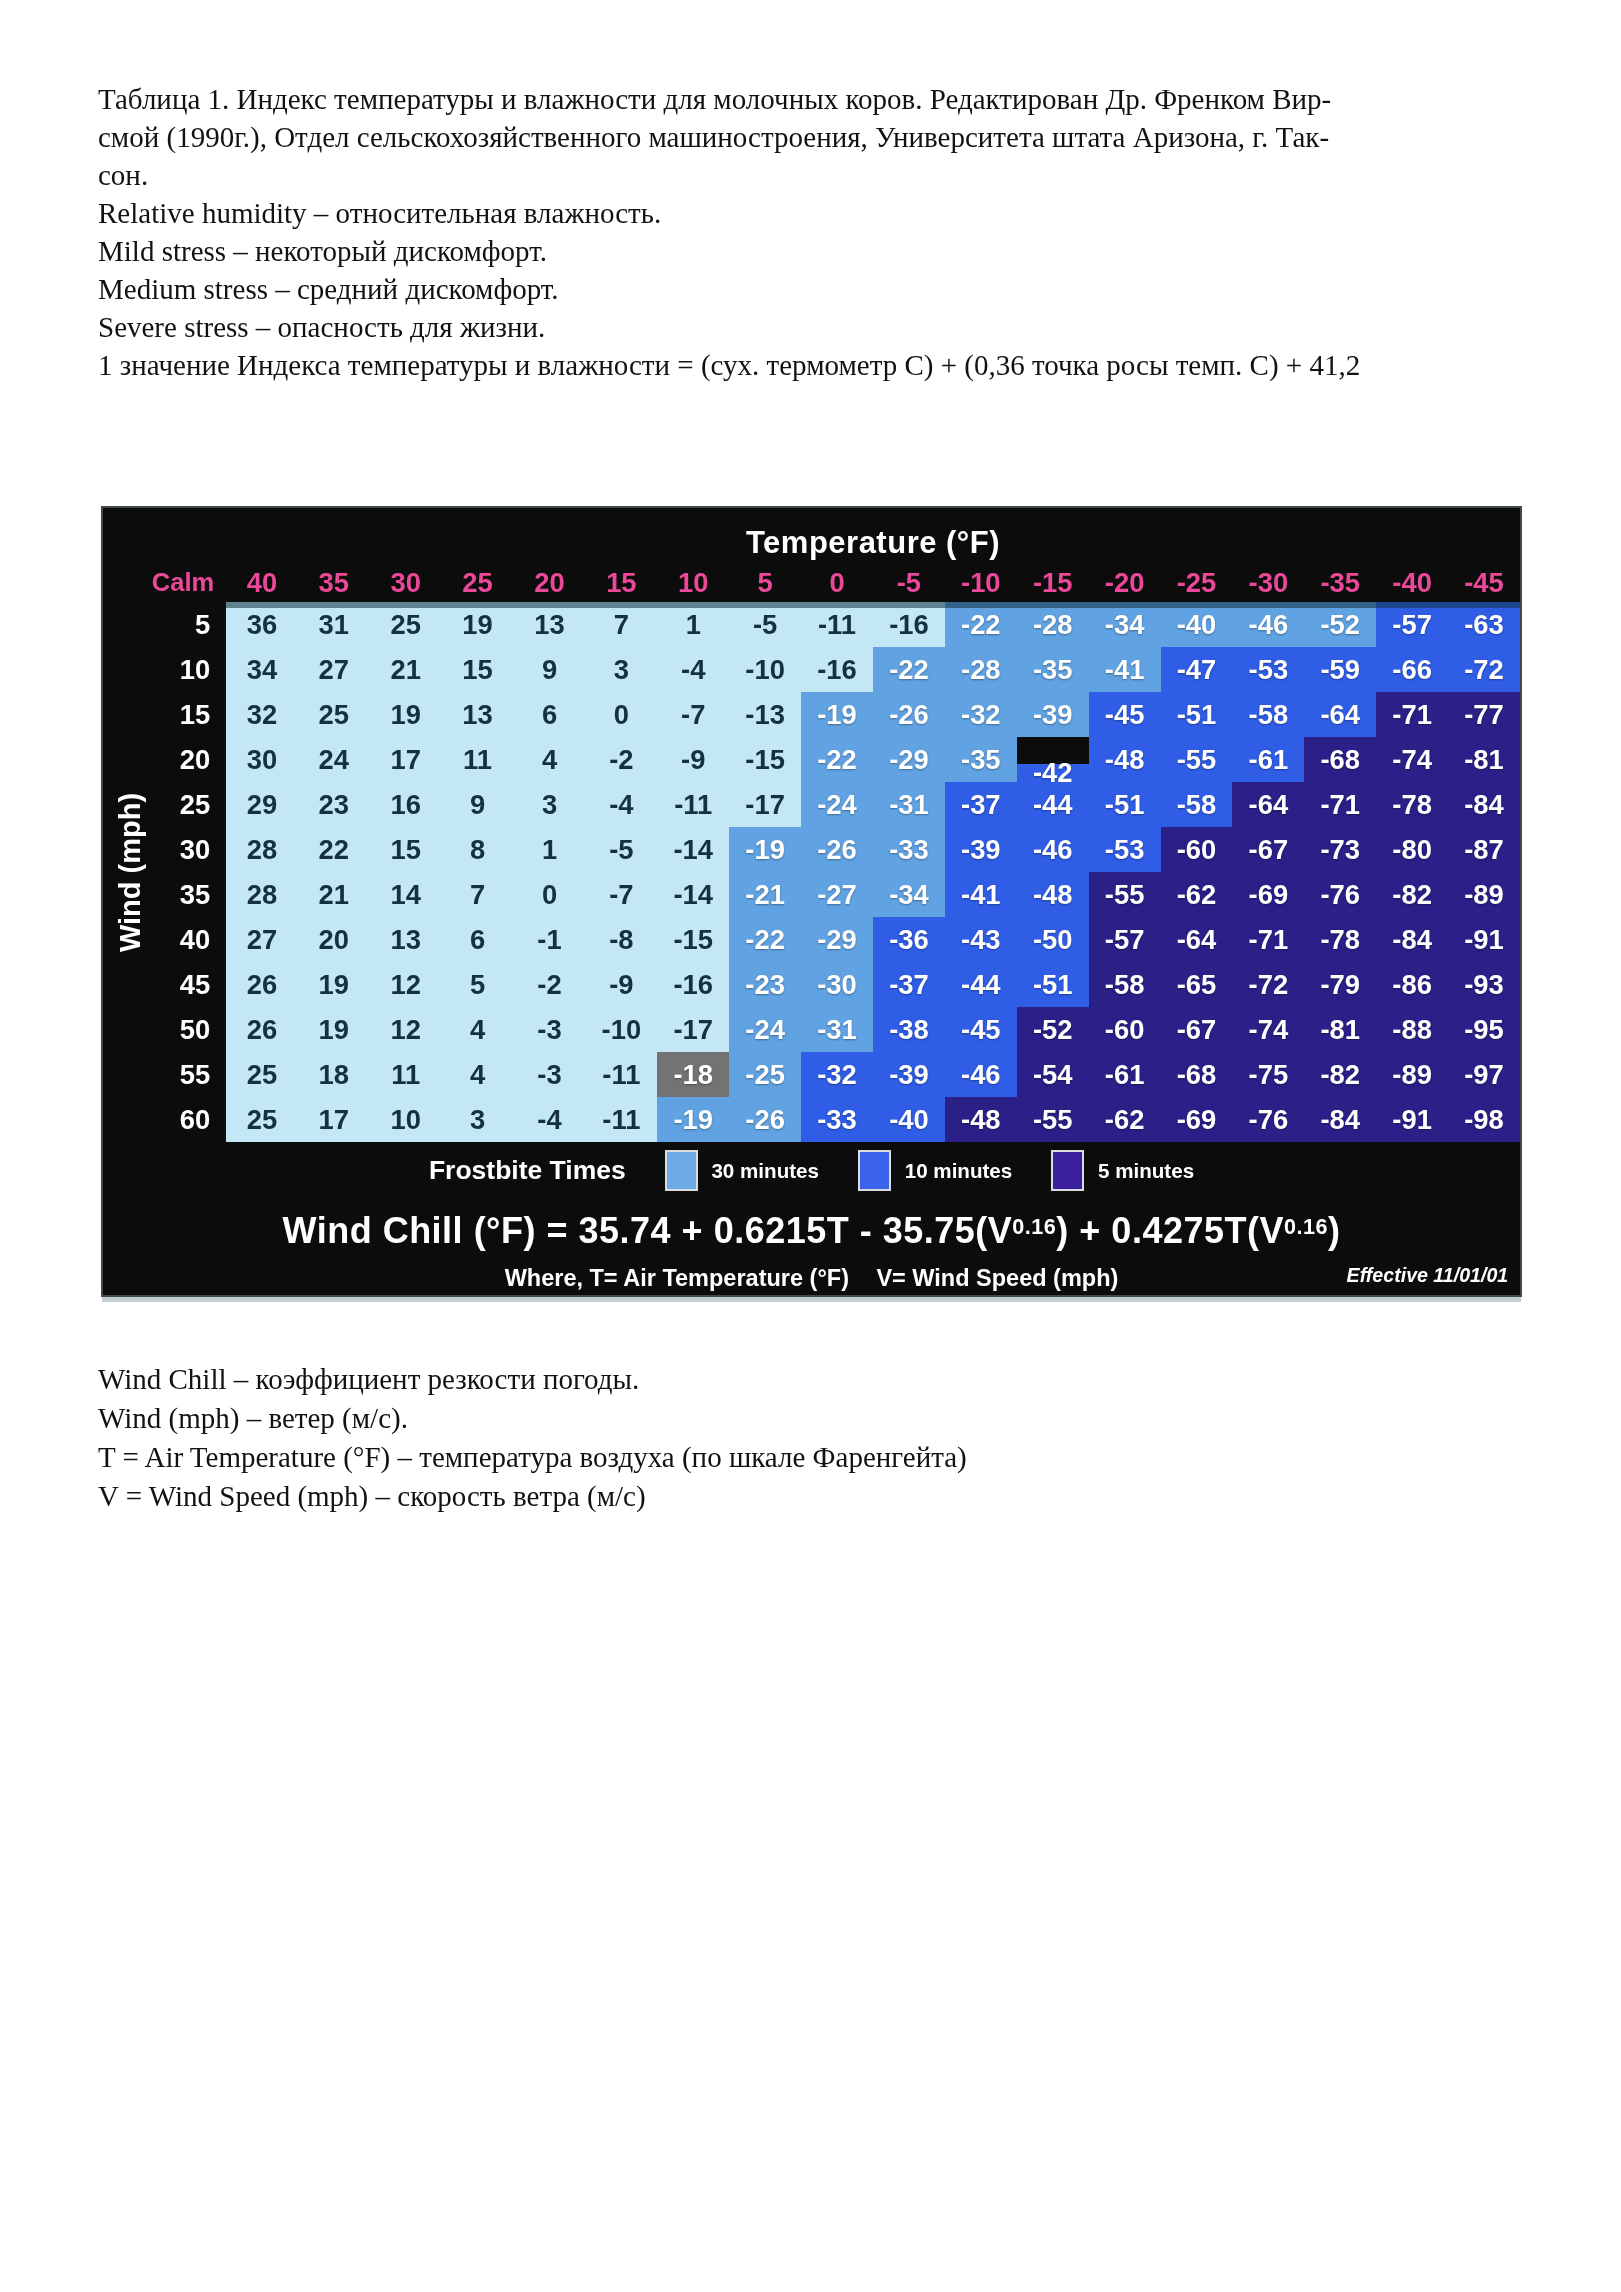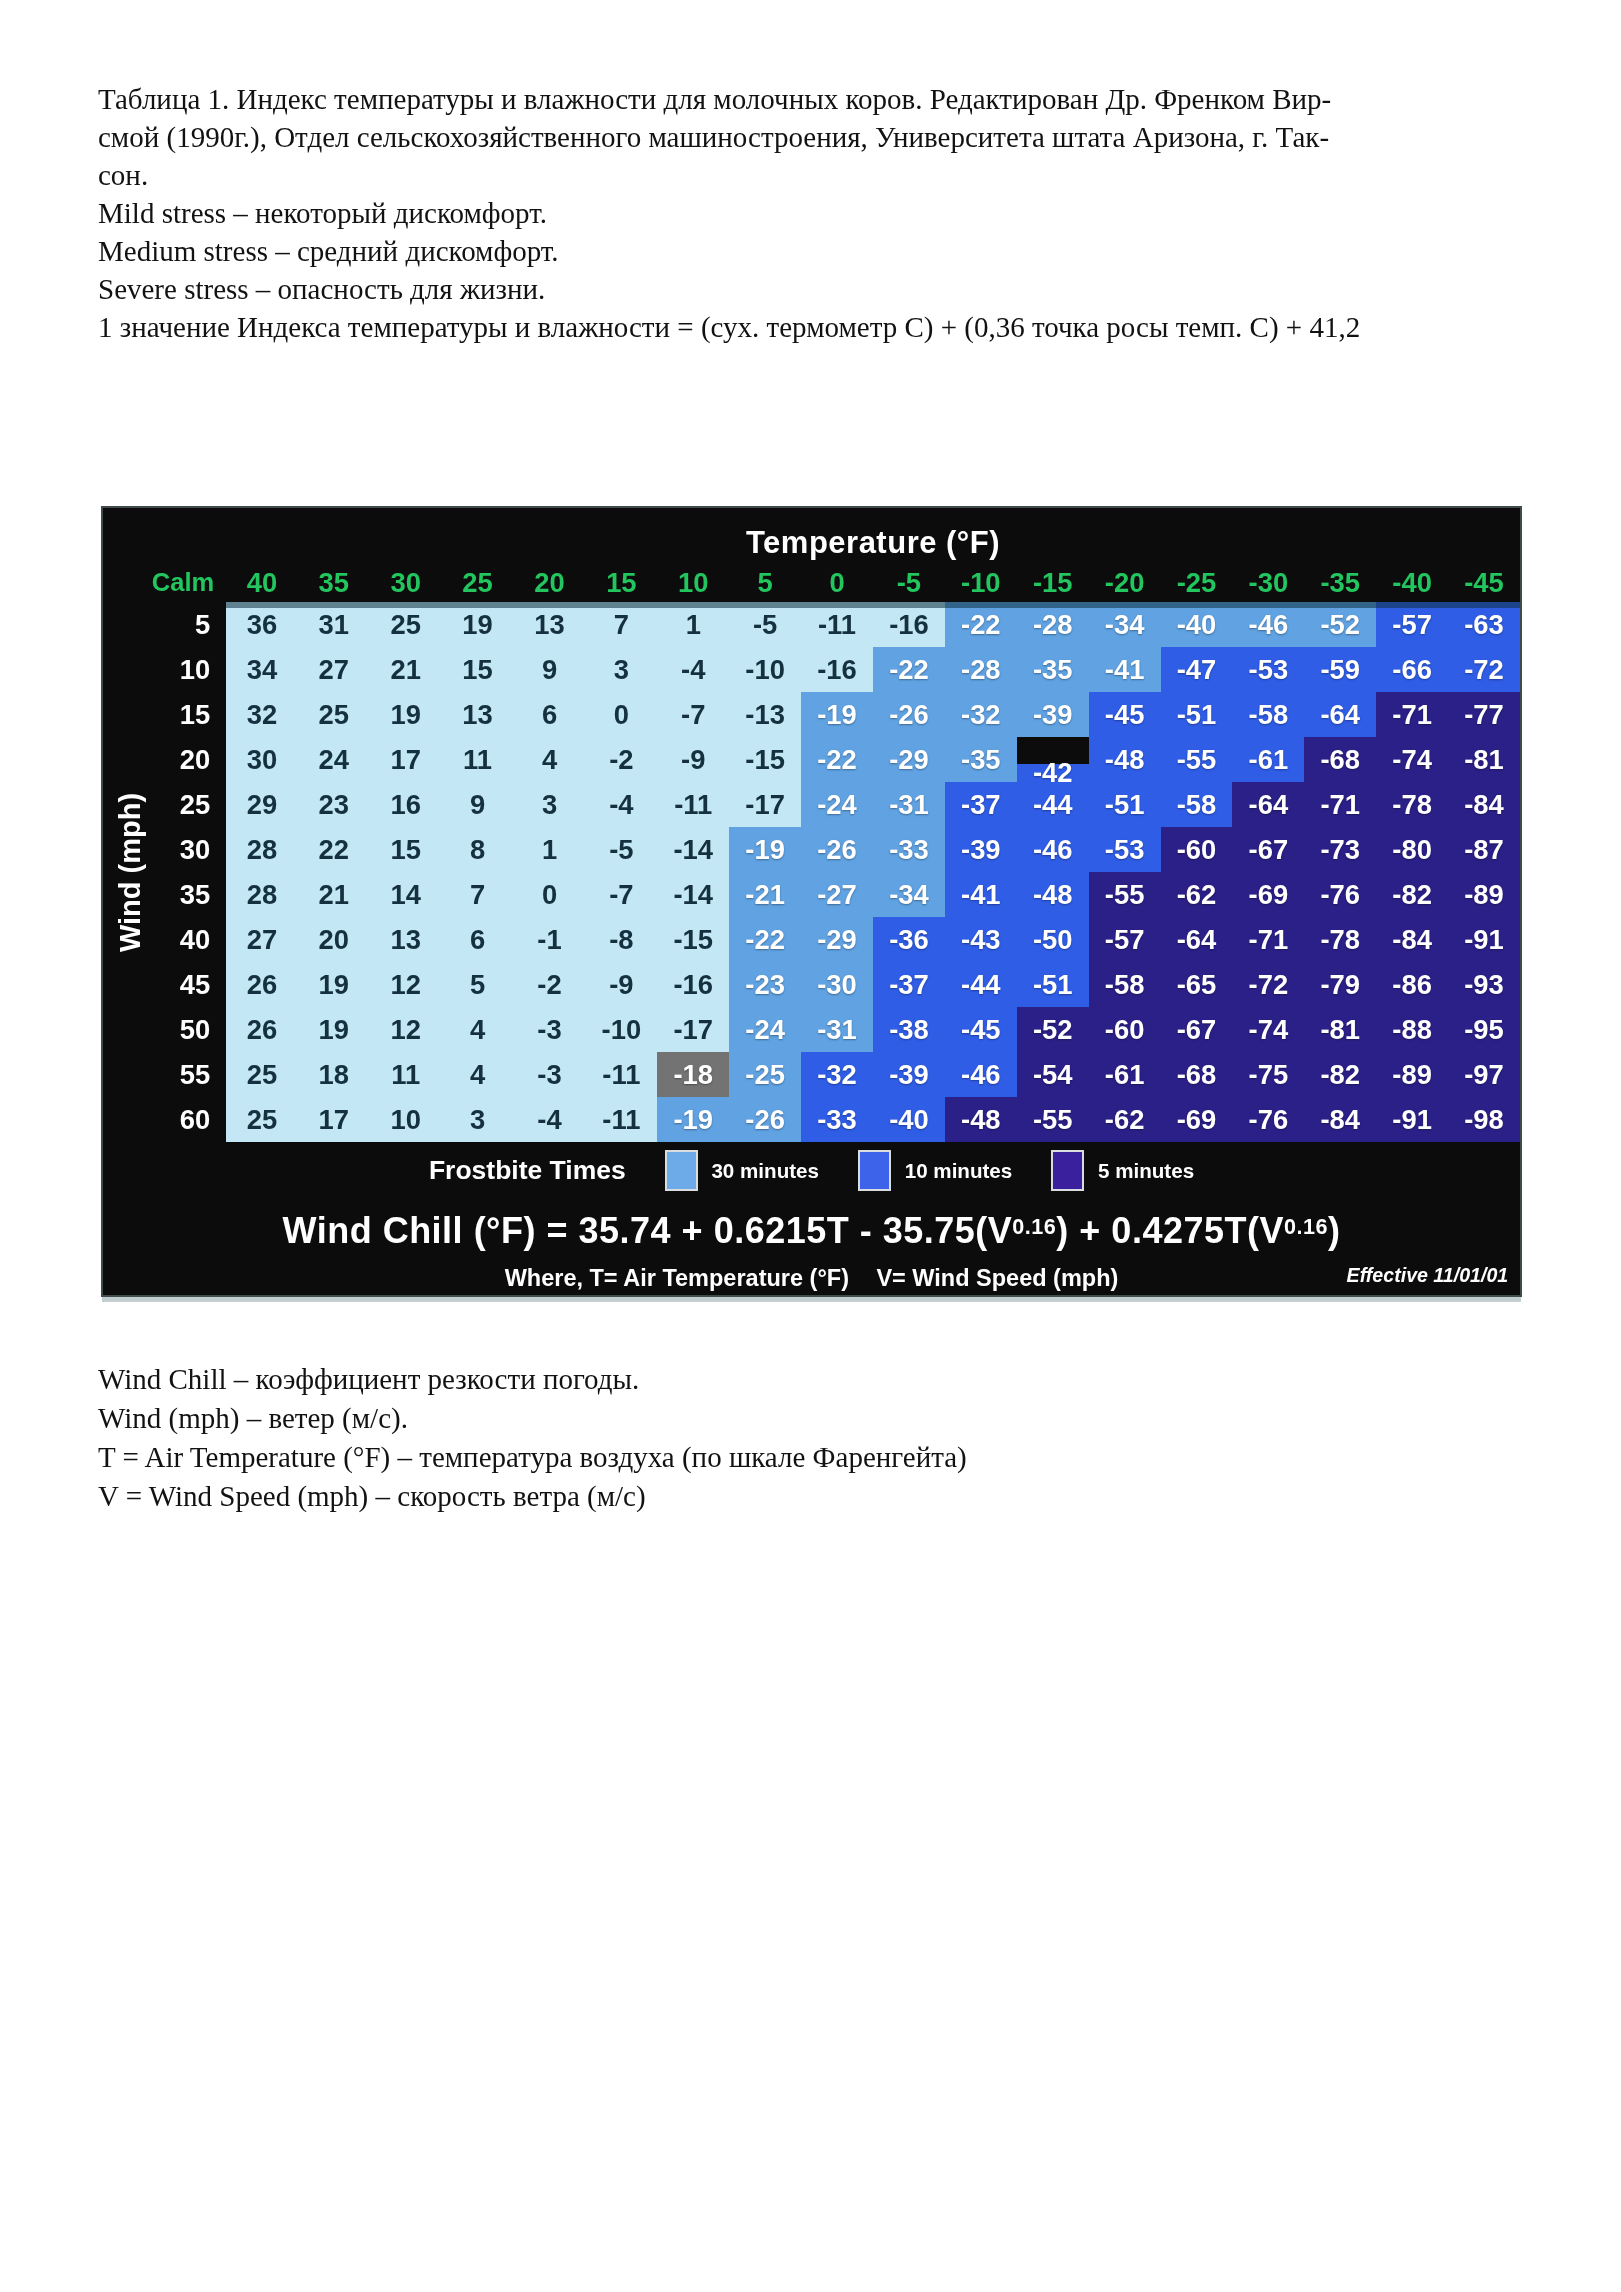--- a/index.html
+++ b/index.html
@@ -34,21 +34,21 @@
   }
   .chart-title { font-size:31px; font-weight:bold; letter-spacing:0.5px; }
   .grid {
     display:grid;
     grid-template-columns:123px repeat(18, 1fr);
     grid-template-rows:39px repeat(12, 45px);
     width:100%;
   }
   .hdr-cell {
     display:flex; align-items:center; justify-content:center;
-    font-size:27.4px; font-weight:bold; color:#22c55e; background:transparent;
+    font-size:27.4px; font-weight:bold; color:#ec4899; background:transparent;
   }
   .corner-cell { justify-content:flex-end; padding-right:11.8px; font-size:25.5px; }
   .wind-cell {
     display:flex; align-items:center; justify-content:flex-end;
     padding-right:15.7px; font-size:27.4px; font-weight:bold; color:#fff;
   }
   .val-cell {
     display:flex; align-items:center; justify-content:center;
     font-size:27.4px; font-weight:bold;
   }
@@ -88,20 +88,21 @@
 </style>
 </head>
 <body>
 
 <div class="page">
 
   <div class="intro">
       <div>Таблица 1. Индекс температуры и влажности для молочных коров. Редактирован Др. Френком Вир-</div>
       <div>смой (1990г.), Отдел сельскохозяйственного машиностроения, Университета штата Аризона, г. Так-</div>
       <div>сон.</div>
+      <div>Relative humidity – относительная влажность.</div>
       <div>Mild stress – некоторый дискомфорт.</div>
       <div>Medium stress – средний дискомфорт.</div>
       <div>Severe stress – опасность для жизни.</div>
       <div>1 значение Индекса температуры и влажности = (сух. термометр С) + (0,36 точка росы темп. С) + 41,2</div>
     </div>
 
   <div class="chart-box">
     <div class="chart-title-row">
       <span class="chart-title">Temperature (°F)</span>
     </div>

